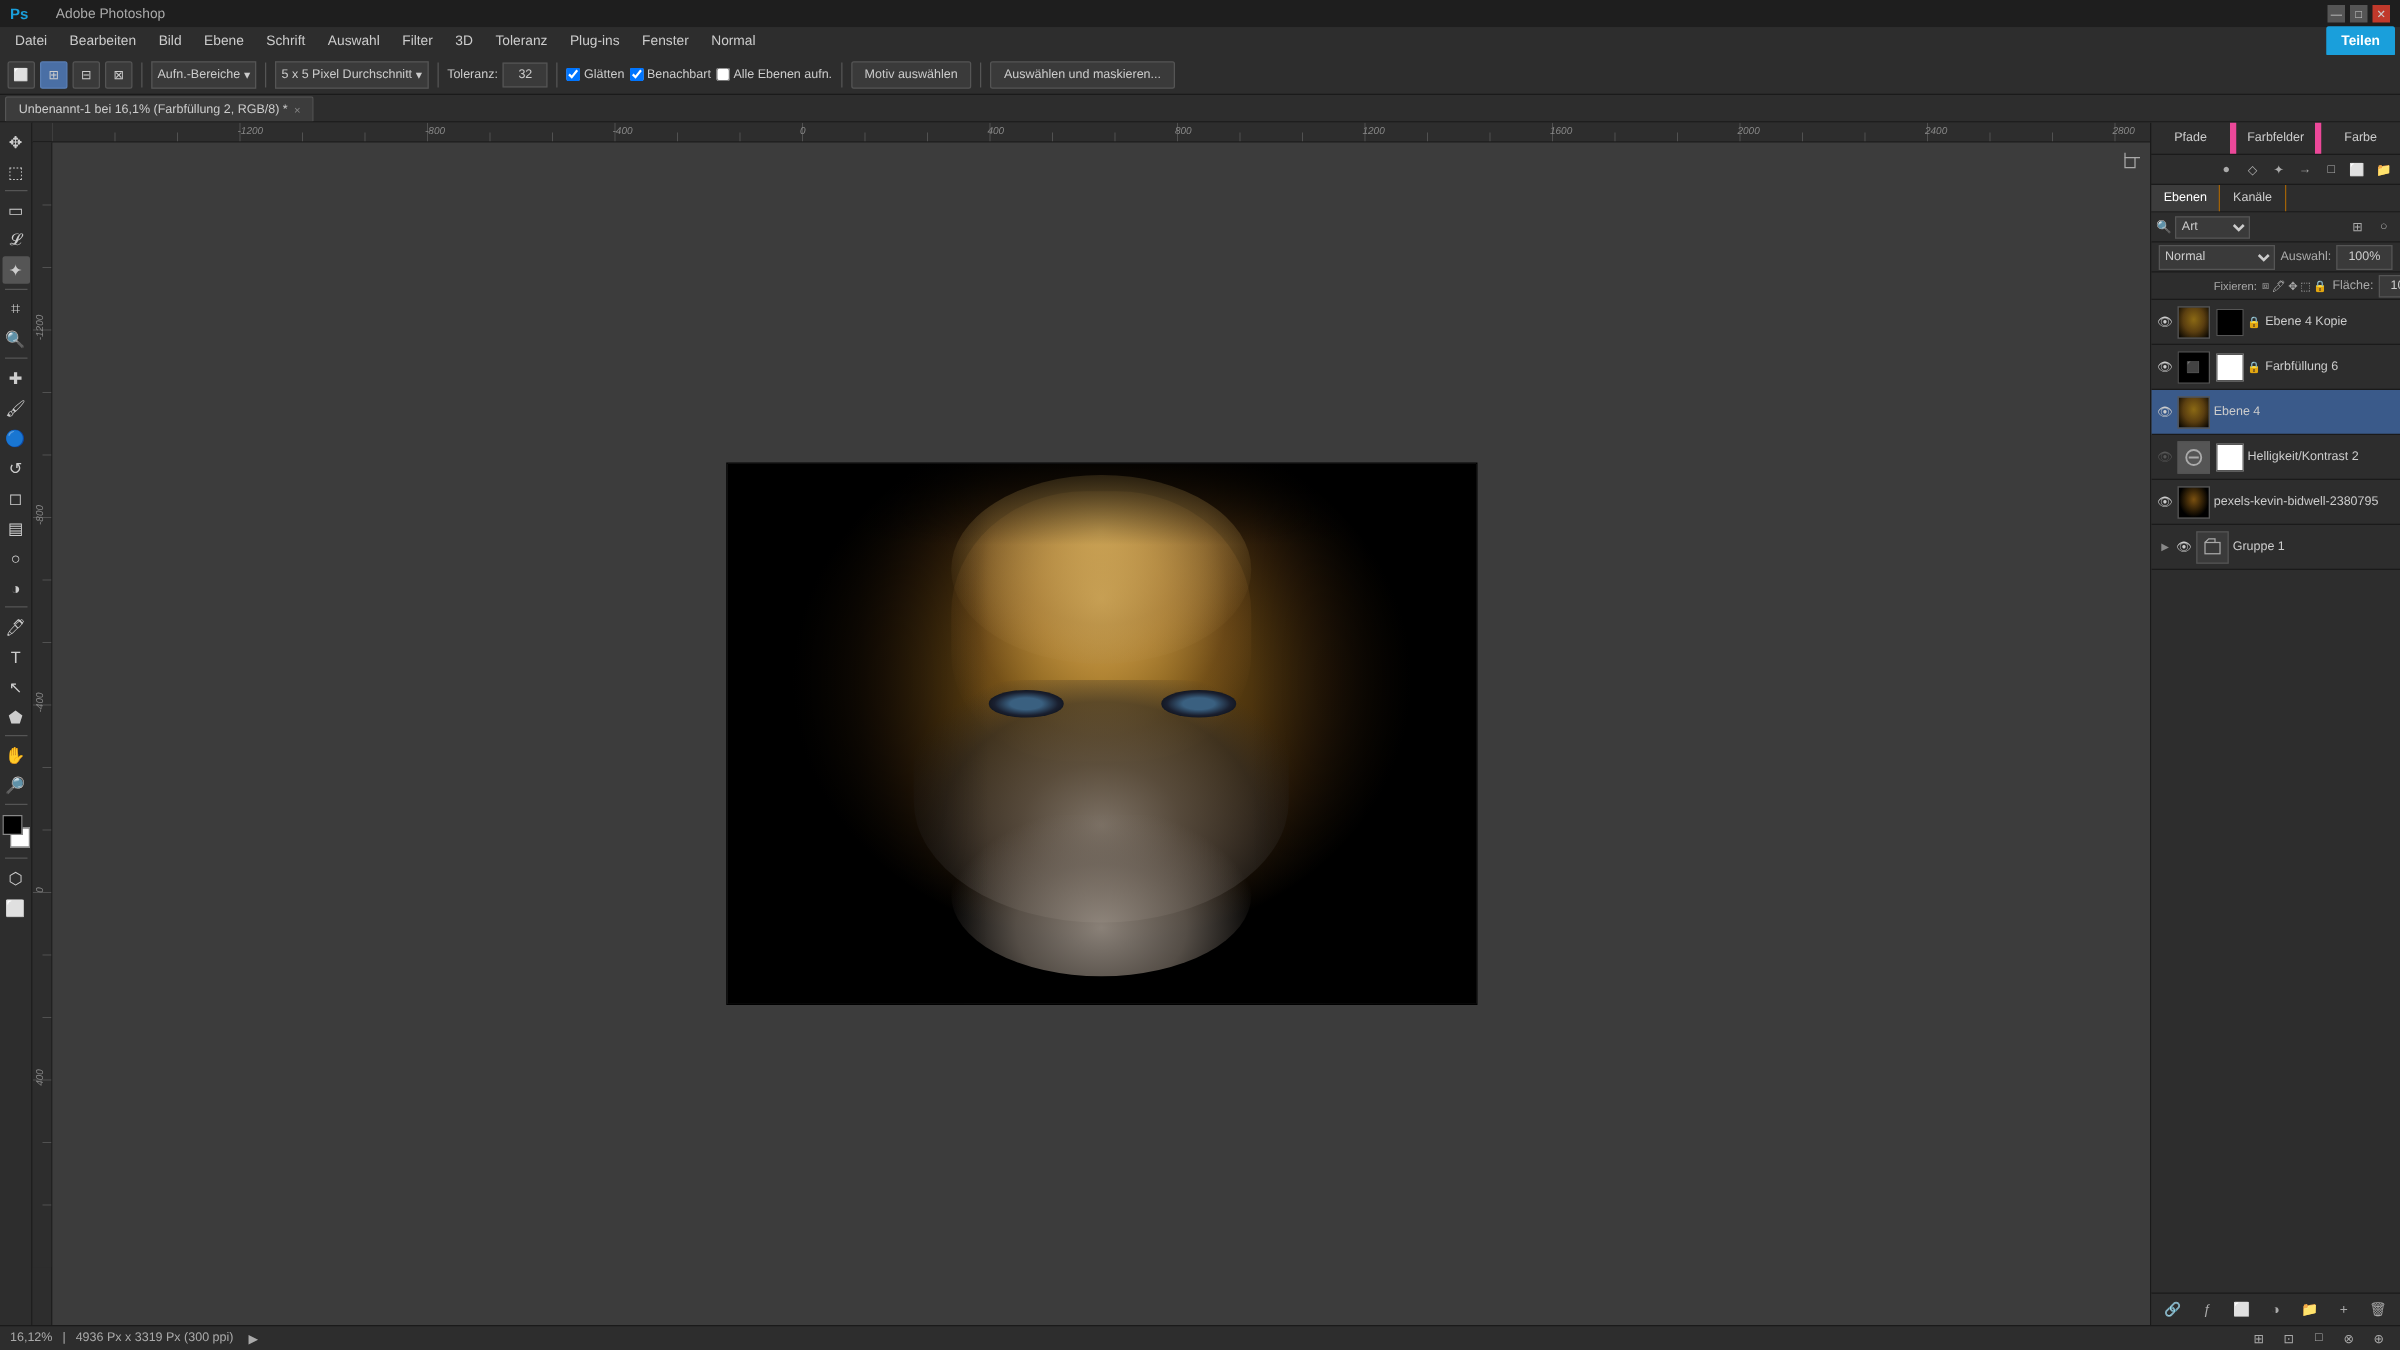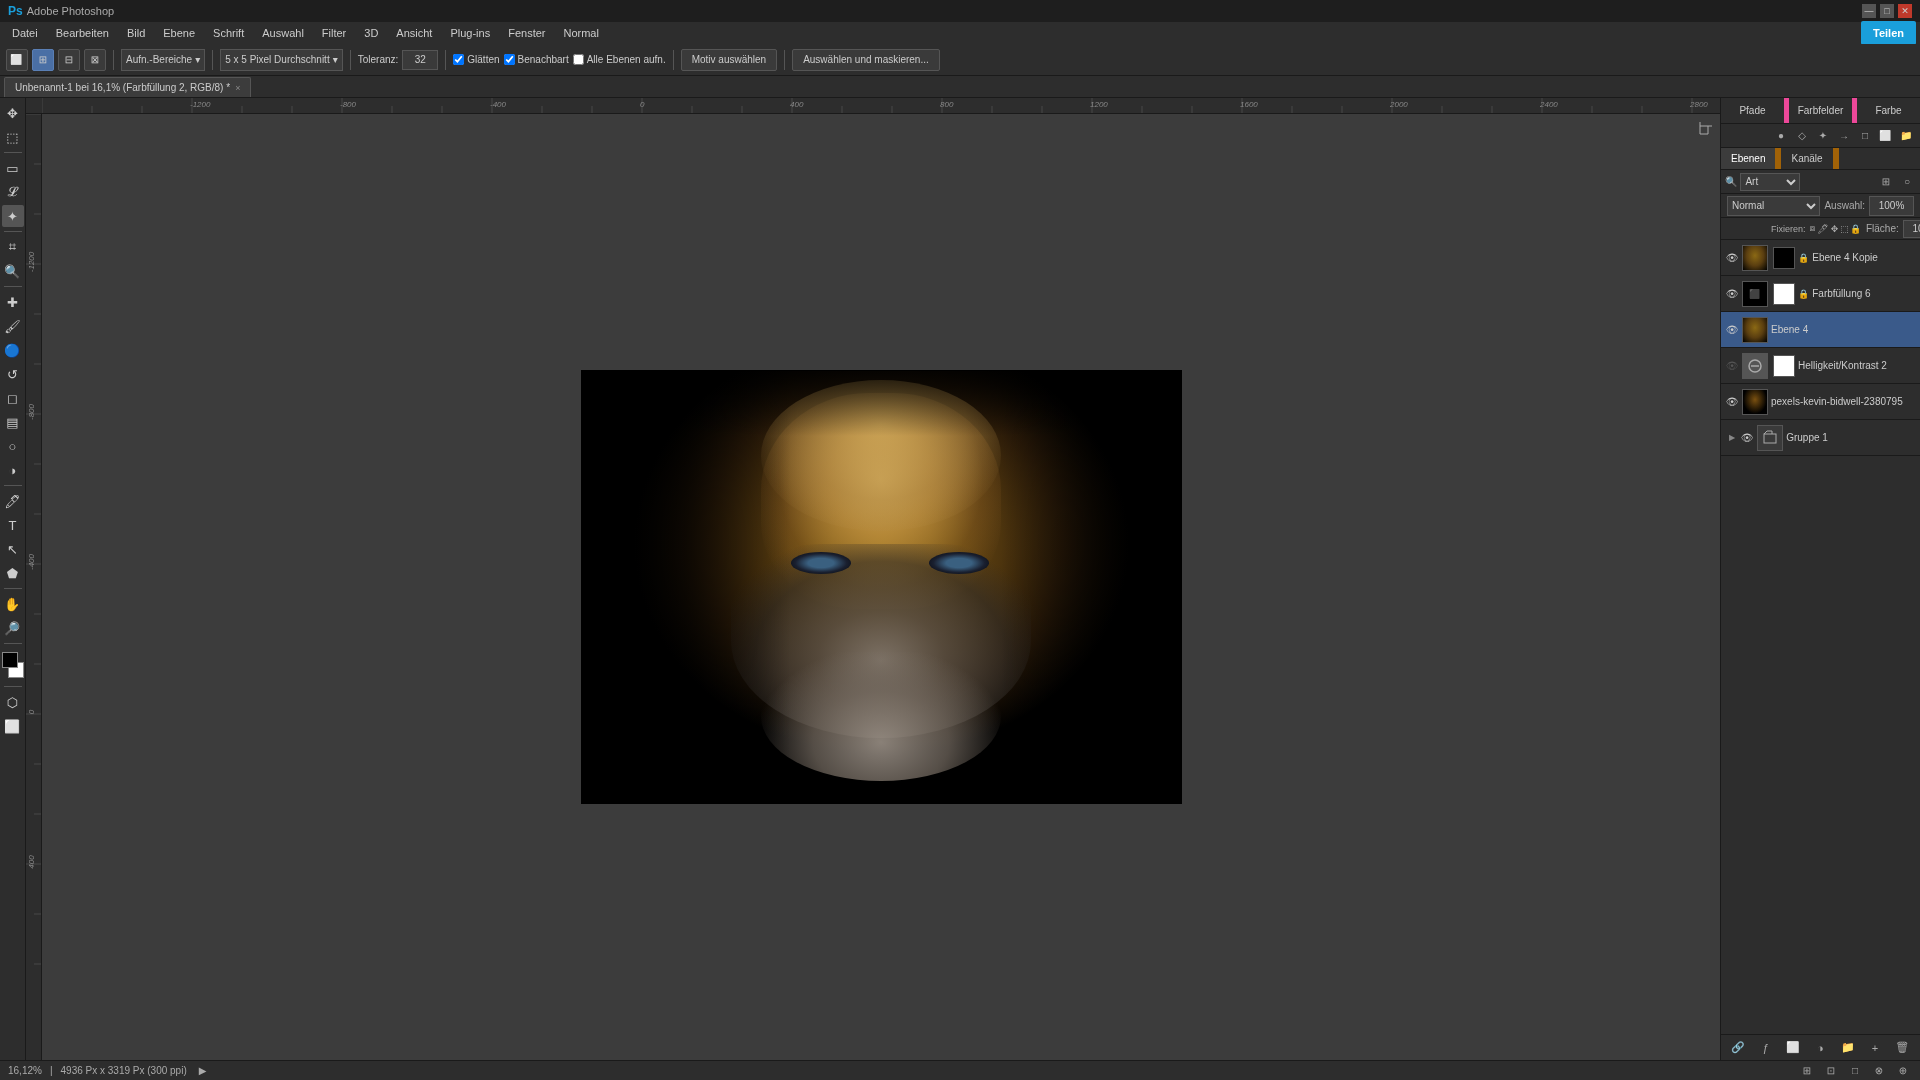--- a/index.html
+++ b/index.html
@@ -1,20 +1,20 @@
 <!DOCTYPE html>
 <html><head>
   <meta charset="utf-8">
   <style>
     * { margin: 0; padding: 0; box-sizing: border-box; }
     body { width: 1920px; height: 1080px; background: #3c3c3c; font-family: 'Arial', sans-serif; font-size: 11px; color: #ccc; overflow: hidden; display: flex; flex-direction: column; }
 
     
     #titlebar { height: 22px; background: #1e1e1e; display: flex; align-items: center; justify-content: space-between; padding: 0 8px; flex-shrink: 0; }
-    #titlebar-left { display: flex; align-items: center; gap: 4px; color: #aaa; font-size: 11px; }
+    #titlebar-left { display: flex; align-items: center; gap: 22px; color: #aaa; font-size: 11px; }
     #titlebar-controls { display: flex; gap: 4px; }
     .win-btn { width: 14px; height: 14px; border: none; background: #555; cursor: pointer; font-size: 9px; color: #ccc; display: flex; align-items: center; justify-content: center; }
 
     
     #menubar { height: 22px; background: #2d2d2d; display: flex; align-items: center; padding: 0 4px; flex-shrink: 0; gap: 2px; }
     .menu-item { padding: 2px 8px; color: #ccc; font-size: 11px; cursor: pointer; border-radius: 2px; }
 
     
     #toolbar { height: 32px; background: #2d2d2d; display: flex; align-items: center; padding: 0 6px; flex-shrink: 0; gap: 4px; border-bottom: 1px solid #1a1a1a; }
     .tool-btn { width: 22px; height: 22px; background: #3a3a3a; border: 1px solid #555; cursor: pointer; display: flex; align-items: center; justify-content: center; font-size: 10px; color: #ccc; border-radius: 2px; }
@@ -70,21 +70,21 @@
     #right-panel { width: 200px; background: #2d2d2d; display: flex; flex-direction: column; flex-shrink: 0; border-left: 1px solid #1a1a1a; }
     #panel-tabs-top { height: 26px; display: flex; border-bottom: 1px solid #1a1a1a; }
     .panel-tab { flex: 1; display: flex; align-items: center; justify-content: center; font-size: 10px; color: #ccc; cursor: pointer; border-right: 5px solid #ec4899; }
     .panel-tab:last-child { border-right: none; }
     #panel-icons-row { height: 24px; display: flex; align-items: center; justify-content: flex-end; padding: 0 4px; gap: 3px; border-bottom: 1px solid #1a1a1a; }
     .panel-icon-btn { width: 18px; height: 18px; background: transparent; border: none; cursor: pointer; display: flex; align-items: center; justify-content: center; color: #aaa; font-size: 10px; }
 
     
     #layers-panel { display: flex; flex-direction: column; flex: 1; overflow: hidden; }
     #layers-tabs { height: 22px; display: flex; border-bottom: 1px solid #1a1a1a; }
-    .layers-tab { padding: 0 10px; display: flex; align-items: center; font-size: 10px; color: #ccc; cursor: pointer; border-right: 6px solid #a16207; }
+    .layers-tab { padding: 0 10px; display: flex; align-items: center; font-size: 10px; color: #ccc; cursor: pointer; border-right: 1px solid #a16207; }
     .layers-tab.active { color: #fff; background: #3c3c3c; }
     #layers-search { height: 24px; display: flex; align-items: center; padding: 0 4px; gap: 3px; border-bottom: 1px solid #1a1a1a; background: #2d2d2d; }
     #layers-search select { height: 18px; background: #3a3a3a; border: 1px solid #555; color: #ccc; font-size: 10px; width: 60px; }
     .search-icon { font-size: 10px; color: #888; }
 
     #blend-row { height: 24px; display: flex; align-items: center; padding: 0 6px; gap: 4px; border-bottom: 1px solid #1a1a1a; }
     #blend-select { flex: 1; height: 20px; background: #3a3a3a; border: 1px solid #555; color: #ccc; font-size: 10px; }
     .opacity-label { font-size: 10px; color: #aaa; }
     .opacity-input { width: 45px; height: 20px; background: #3a3a3a; border: 1px solid #555; color: #ccc; font-size: 10px; text-align: center; }
 
@@ -143,21 +143,21 @@
 
 <div id="menubar">
   <span class="menu-item">Datei</span>
   <span class="menu-item">Bearbeiten</span>
   <span class="menu-item">Bild</span>
   <span class="menu-item">Ebene</span>
   <span class="menu-item">Schrift</span>
   <span class="menu-item">Auswahl</span>
   <span class="menu-item">Filter</span>
   <span class="menu-item">3D</span>
-  <span class="menu-item">Ansicht</span>
+  <span class="menu-item">Toleranz</span>
   <span class="menu-item">Plug-ins</span>
   <span class="menu-item">Fenster</span>
   <span class="menu-item">Normal</span>
   <button class="share-btn">Teilen</button>
 </div>
 
 <div id="toolbar">
 
   <button class="tool-btn" title="Neue Auswahl">⬜</button>
   <button class="tool-btn active" title="Zur Auswahl hinzufügen">⊞</button>

